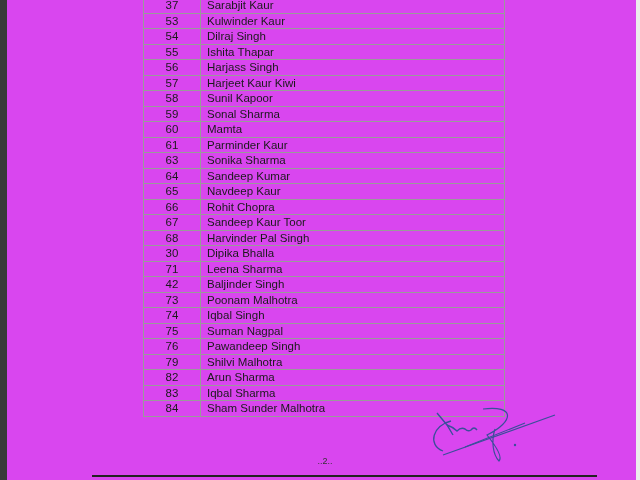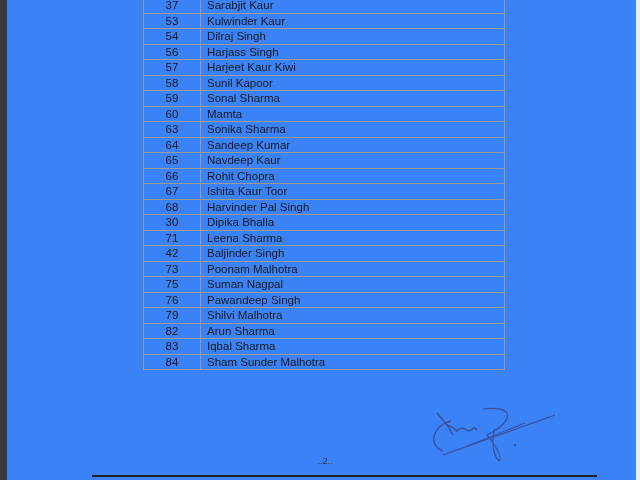--- a/index.html
+++ b/index.html
@@ -7,21 +7,21 @@
       padding: 0;
       width: 640px;
       height: 480px;
       overflow: hidden;
       background: #ffffff;
     }
     .page {
       position: relative;
       width: 640px;
       height: 480px;
-      background: #3b82f6;
+      background: #d946ef;
       overflow: hidden;
     }
     .left-edge {
       position: absolute;
       left: 0;
       top: 0;
       width: 7px;
       height: 480px;
       background: #3a3a3a;
     }
@@ -99,78 +99,90 @@
         </tr>
         <tr>
           <td class="sno">53</td>
           <td class="name">Kulwinder Kaur</td>
         </tr>
         <tr>
           <td class="sno">54</td>
           <td class="name">Dilraj Singh</td>
         </tr>
         <tr>
+          <td class="sno">55</td>
+          <td class="name">Ishita Thapar</td>
+        </tr>
+        <tr>
           <td class="sno">56</td>
           <td class="name">Harjass Singh</td>
         </tr>
         <tr>
           <td class="sno">57</td>
           <td class="name">Harjeet Kaur Kiwi</td>
         </tr>
         <tr>
           <td class="sno">58</td>
           <td class="name">Sunil Kapoor</td>
         </tr>
         <tr>
           <td class="sno">59</td>
           <td class="name">Sonal Sharma</td>
         </tr>
         <tr>
           <td class="sno">60</td>
           <td class="name">Mamta</td>
         </tr>
         <tr>
+          <td class="sno">61</td>
+          <td class="name">Parminder Kaur</td>
+        </tr>
+        <tr>
           <td class="sno">63</td>
           <td class="name">Sonika Sharma</td>
         </tr>
         <tr>
           <td class="sno">64</td>
           <td class="name">Sandeep Kumar</td>
         </tr>
         <tr>
           <td class="sno">65</td>
           <td class="name">Navdeep Kaur</td>
         </tr>
         <tr>
           <td class="sno">66</td>
           <td class="name">Rohit Chopra</td>
         </tr>
         <tr>
           <td class="sno">67</td>
-          <td class="name">Ishita Kaur Toor</td>
+          <td class="name">Sandeep Kaur Toor</td>
         </tr>
         <tr>
           <td class="sno">68</td>
           <td class="name">Harvinder Pal Singh</td>
         </tr>
         <tr>
           <td class="sno">30</td>
           <td class="name">Dipika Bhalla</td>
         </tr>
         <tr>
           <td class="sno">71</td>
           <td class="name">Leena Sharma</td>
         </tr>
         <tr>
           <td class="sno">42</td>
           <td class="name">Baljinder Singh</td>
         </tr>
         <tr>
           <td class="sno">73</td>
           <td class="name">Poonam Malhotra</td>
+        </tr>
+        <tr>
+          <td class="sno">74</td>
+          <td class="name">Iqbal Singh</td>
         </tr>
         <tr>
           <td class="sno">75</td>
           <td class="name">Suman Nagpal</td>
         </tr>
         <tr>
           <td class="sno">76</td>
           <td class="name">Pawandeep Singh</td>
         </tr>
         <tr>

